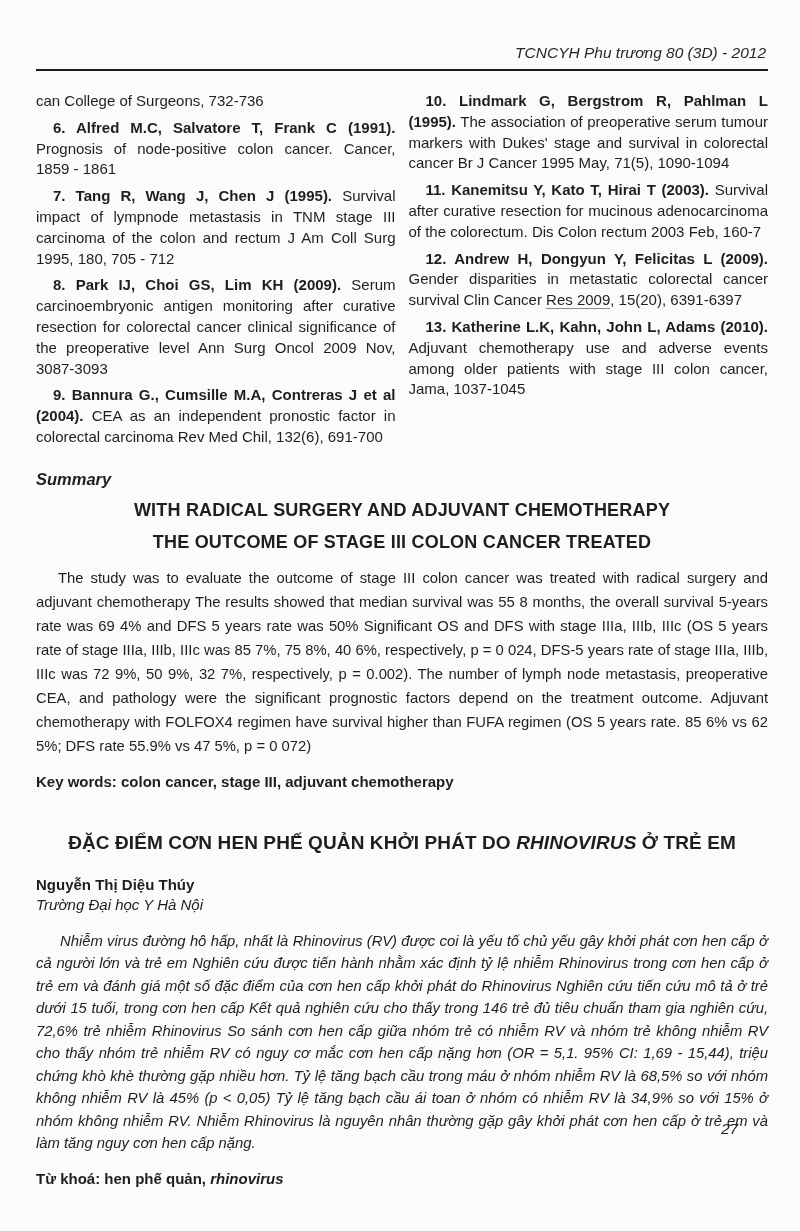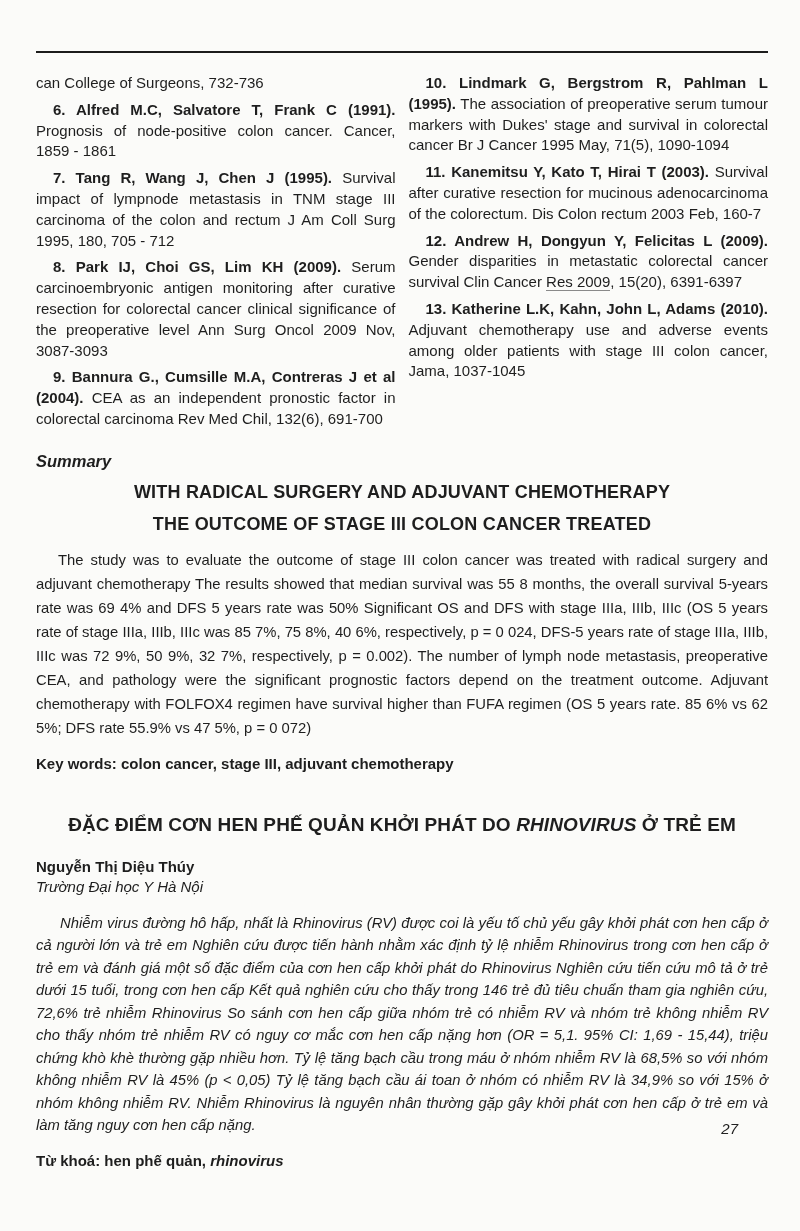--- a/index.html
+++ b/index.html
@@ -39,20 +39,23 @@
   .tukhoa { margin:15px 0 0 0; font-size:15px; font-weight:bold; }
   .tukhoa i { font-style:italic; }
 
   .pagenum { position:absolute; top:1120px; right:62px; font-size:15px; color:#222;font-style:italic; }
 </style>
 </head>
 <body>
 
 <div class="page">
 
+  <div class="hdr">
+    <span>TCNCYH Phu trương 80 (3D) - 2012</span>
+  </div>
   <div class="rule"></div>
 
   <div class="refs">
     <div class="col">
       <p class="ref cont"><span>can College of Surgeons, 732-736</span></p>
       <p class="ref"><b>6. Alfred M.C, Salvatore T, Frank C (1991).</b><span> Prognosis of node-positive colon cancer. Cancer, 1859 - 1861</span></p>
       <p class="ref"><b>7. Tang R, Wang J, Chen J (1995).</b><span> Survival impact of lympnode metastasis in TNM stage III carcinoma of the colon and rectum J Am Coll Surg 1995, 180, 705 - 712</span></p>
       <p class="ref"><b>8. Park IJ, Choi GS, Lim KH (2009).</b><span> Serum carcinoembryonic antigen monitoring after curative resection for colorectal cancer clinical significance of the preoperative level Ann Surg Oncol 2009 Nov, 3087-3093</span></p>
       <p class="ref"><b>9. Bannura G., Cumsille M.A, Contreras J et al (2004).</b><span> CEA as an independent pronostic factor in colorectal carcinoma Rev Med Chil, 132(6), 691-700</span></p>
     </div>

